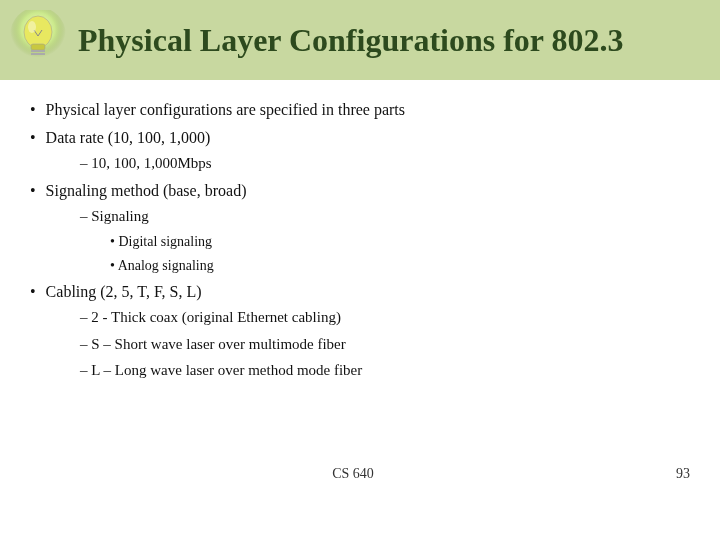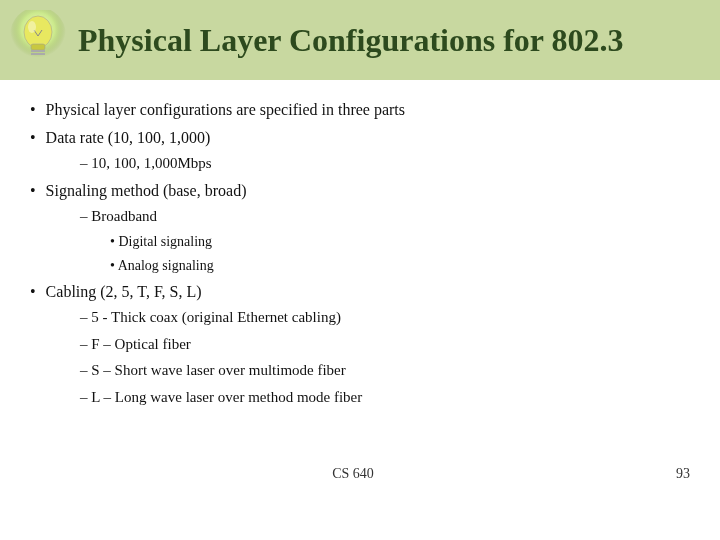--- a/index.html
+++ b/index.html
@@ -143,42 +143,39 @@
     <div class="sub-indent1 mb-4">
       <span>– 10, 100, 1,000Mbps</span>
     </div>
 
     <div class="bullet-main mb-2">
       <span class="bullet-dot">•</span>
       <span class="bullet-text">Signaling method (base, broad)</span>
     </div>
 
     <div class="sub-indent1 mb-1">
-      <span>– Broadband</span>
+      <span>– Signaling</span>
     </div>
 
     <div class="sub-indent2 mb-1">
       <span>• Digital signaling</span>
     </div>
 
 
     <div class="sub-indent2 mb-4">
       <span>• Analog signaling</span>
     </div>
 
     <div class="bullet-main mb-2">
       <span class="bullet-dot">•</span>
       <span class="bullet-text">Cabling (2, 5, T, F, S, L)</span>
     </div>
 
     <div class="sub-indent1 mb-1">
-      <span>– 5 - Thick coax (original Ethernet cabling)</span>
-    </div>
-    <div class="sub-indent1 mb-1">
-      <span>– F – Optical fiber</span>
+      <span>– 2 - Thick coax (original Ethernet cabling)</span>
     </div>
     <div class="sub-indent1 mb-1">
       <span>– S – Short wave laser over multimode fiber</span>
     </div>
     <div class="sub-indent1 mb-1">
       <span>– L – Long wave laser over method mode fiber</span>
     </div>
 
   </div>
 

